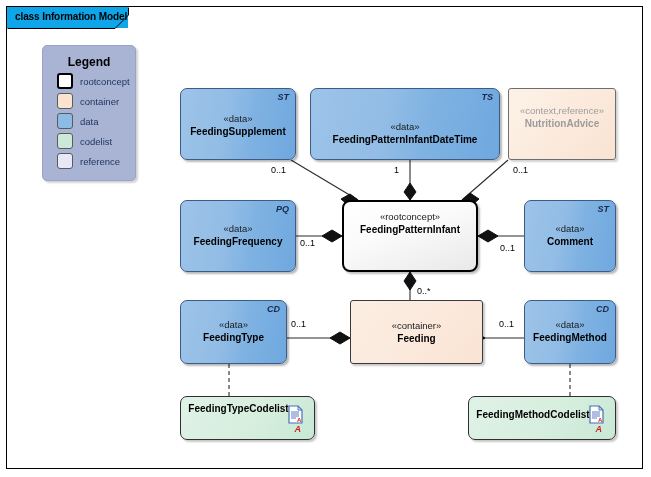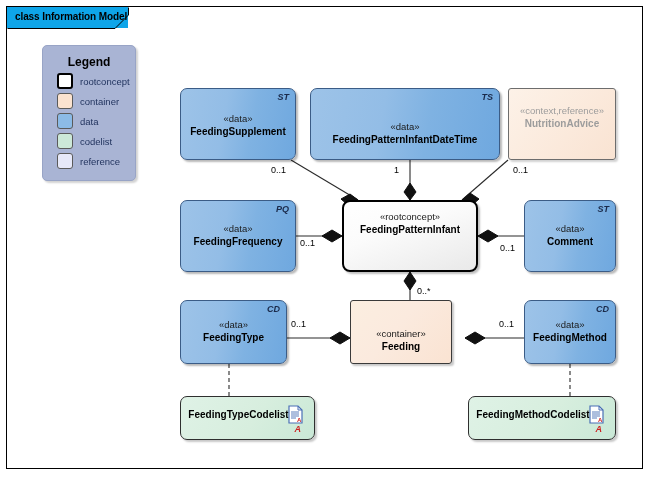--- a/index.html
+++ b/index.html
@@ -282,32 +282,32 @@
     <span class="stereo">«data»</span>
     <span class="nm">Comment</span>
   </div>
 
   <div class="node n-data" style="left:180px;top:300px;width:107px;height:64px;padding-top:18px;">
     <span class="corner">CD</span>
     <span class="stereo">«data»</span>
     <span class="nm">FeedingType</span>
   </div>
 
-  <div class="node n-container" style="left:350px;top:300px;width:102px;height:64px;padding-top:27px;">
+  <div class="node n-container" style="left:350px;top:300px;width:133px;height:64px;padding-top:19px;">
     <span class="stereo">«container»</span>
     <span class="nm">Feeding</span>
   </div>
 
   <div class="node n-data" style="left:524px;top:300px;width:92px;height:64px;padding-top:18px;">
     <span class="corner">CD</span>
     <span class="stereo">«data»</span>
     <span class="nm">FeedingMethod</span>
   </div>
 
-  <div class="node n-codelist" style="left:180px;top:396px;width:135px;height:44px;padding-top:11px;">
+  <div class="node n-codelist" style="left:180px;top:396px;width:135px;height:44px;padding-top:5px;">
     <span class="nm" style="padding-right:18px;">FeedingTypeCodelist</span>
     <svg class="doc-icon" viewBox="0 0 15 19">
       <path d="M1 1 H10 L14 5 V18 H1 Z" fill="#ffffff" stroke="#4a6fb5" stroke-width="1.2"></path>
       <path d="M10 1 V5 H14" fill="none" stroke="#4a6fb5" stroke-width="1"></path>
       <g stroke="#4a6fb5" stroke-width="0.9">
         <line x1="3" y1="7" x2="11" y2="7"></line>
         <line x1="3" y1="9" x2="11" y2="9"></line>
         <line x1="3" y1="11" x2="11" y2="11"></line>
         <line x1="3" y1="13" x2="8" y2="13"></line>
       </g>

